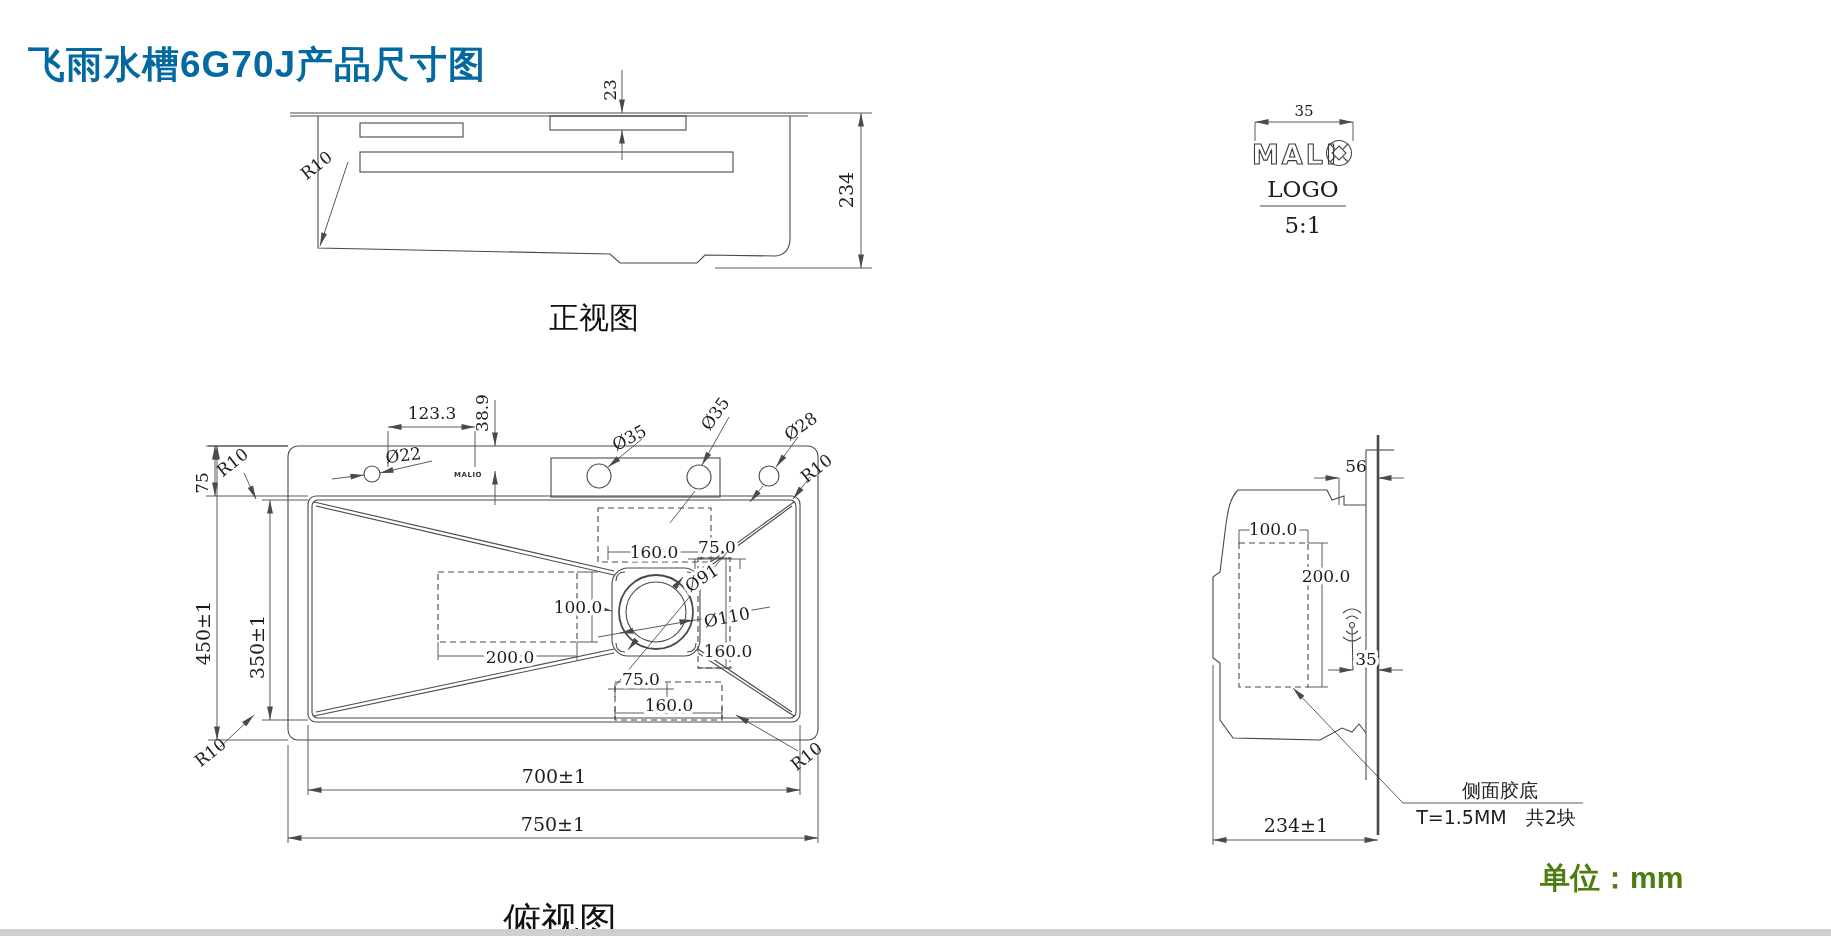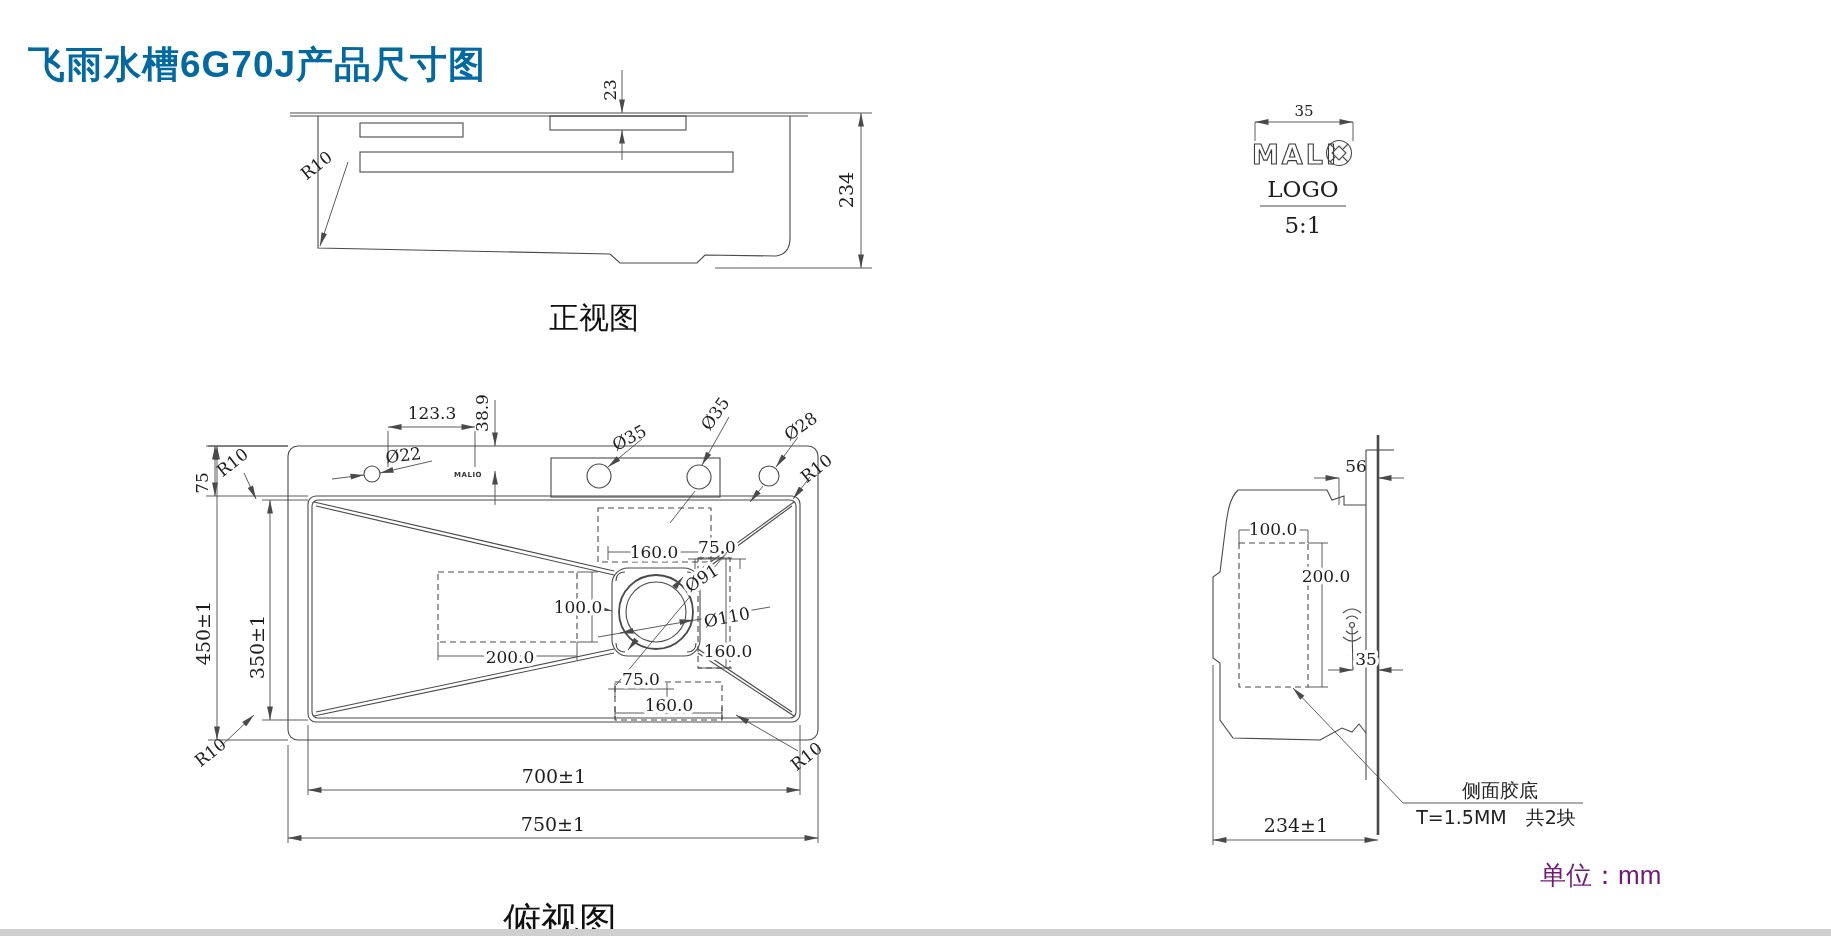--- a/index.html
+++ b/index.html
@@ -2,21 +2,21 @@
 <html><head>
 <meta charset="utf-8">
 <style>
   html,body{margin:0;padding:0;background:#ffffff;}
   #canvas{position:relative;width:1831px;height:936px;background:#ffffff;overflow:hidden;
           font-family:"Liberation Sans","DejaVu Sans",sans-serif;}
   .abs{position:absolute;}
   #title{left:28px;top:14px;font-size:37px;font-weight:800;color:#0369a1;letter-spacing:1px;margin-top:26px;}
   .viewlabel{font-size:30px;color:#111;text-align:center;width:220px;}
   .biglabel{font-size:38px;}
-  #unit-label{left:1540px;top:858px;font-size:26px;color:#701a75;}
+  #unit-label{left:1540px;top:858px;font-size:30px;color:#4d7c0f;font-weight:bold;}
   #bottom-strip{left:0;bottom:0;width:100%;height:7px;background:#cfcfcf;}
   svg{position:absolute;overflow:visible;}
   .ln{stroke:#4a4a4a;stroke-width:1.1;fill:none;}
   .thk{stroke-width:2.6;}
   .dsh{stroke-dasharray:6,4;}
   .dim{stroke:#4a4a4a;stroke-width:0.9;fill:none;}
   text.d{font-family:"DejaVu Serif","Liberation Serif",serif;font-size:17px;fill:#1d1d1d;text-anchor:middle;}
   text.dl{font-size:19px;}
   text.ds{font-size:15px;}
   .halo{paint-order:stroke;stroke:#ffffff;stroke-width:7px;stroke-linejoin:round;}

